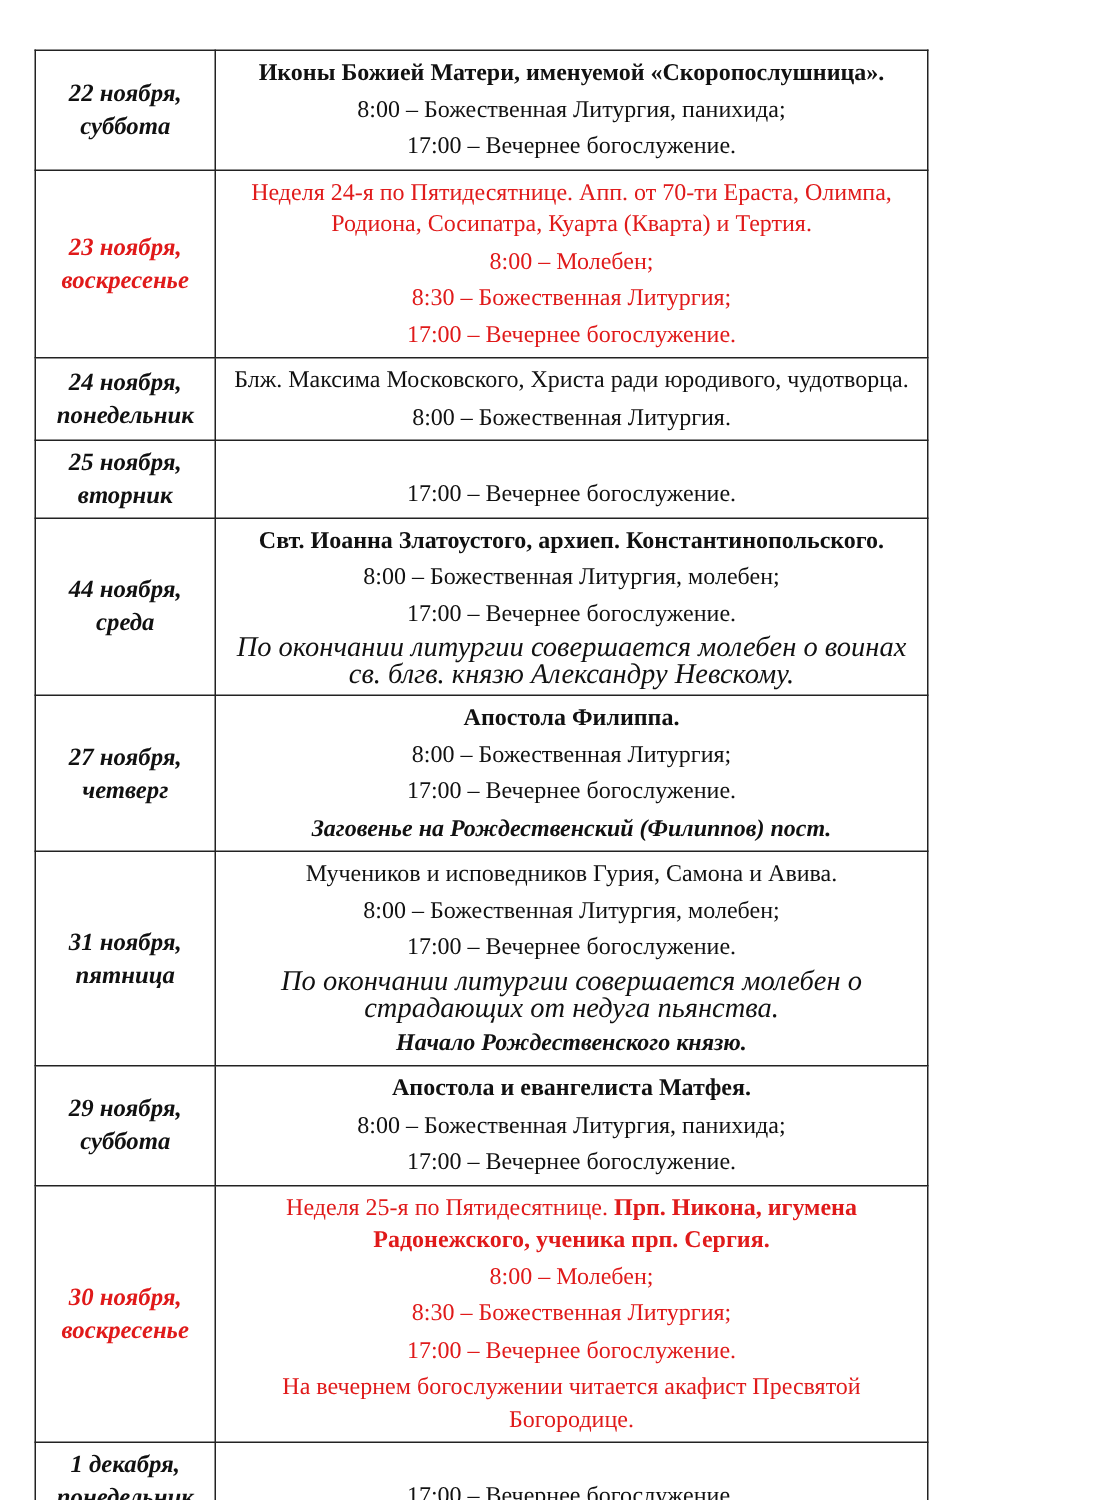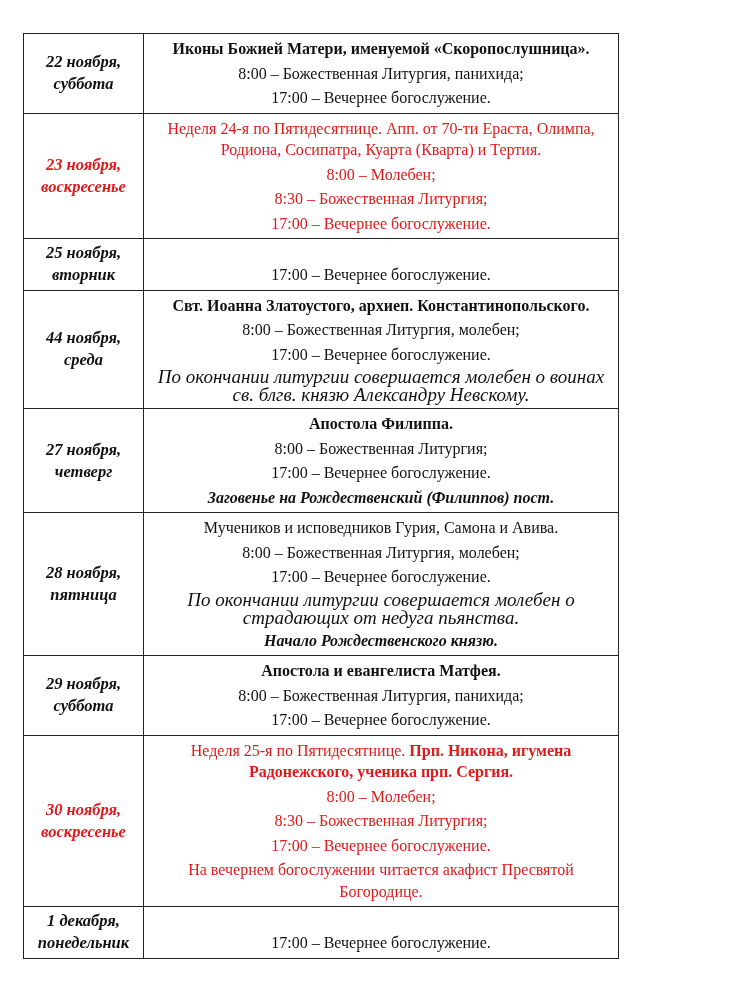--- a/index.html
+++ b/index.html
@@ -78,20 +78,30 @@
           <div>воскресенье</div>
         </td>
         <td class="content-cell">
           <p class="line t-plain">Неделя 24-я по Пятидесятнице. Апп. от 70-ти Ераста, Олимпа, Родиона, Сосипатра, Куарта (Кварта) и Тертия.</p>
           <p class="line t-italic">8:00 – Молебен;</p>
           <p class="line t-italic">8:30 – Божественная Литургия;</p>
           <p class="line t-italic">17:00 – Вечернее богослужение.</p>
         </td>
       </tr>
 
+      <tr style="height:55px">
+        <td class="date-cell">
+          <div>24 ноября,</div>
+          <div>понедельник</div>
+        </td>
+        <td class="content-cell">
+          <p class="line t-plain">Блж. Максима Московского, Христа ради юродивого, чудотворца.</p>
+          <p class="line t-italic">8:00 – Божественная Литургия.</p>
+        </td>
+      </tr>
 
       <tr style="height:49px">
         <td class="date-cell">
           <div>25 ноября,</div>
           <div>вторник</div>
         </td>
         <td class="content-cell">
           <div class="spacer-line"></div>
           <p class="line t-italic">17:00 – Вечернее богослужение.</p>
         </td>
@@ -118,21 +128,21 @@
         <td class="content-cell">
           <p class="line t-bold">Апостола Филиппа.</p>
           <p class="line t-italic">8:00 – Божественная Литургия;</p>
           <p class="line t-italic">17:00 – Вечернее богослужение.</p>
           <p class="line t-bolditalic">Заговенье на Рождественский (Филиппов) пост.</p>
         </td>
       </tr>
 
       <tr style="height:106px">
         <td class="date-cell">
-          <div>28 ноября,</div>
+          <div>31 ноября,</div>
           <div>пятница</div>
         </td>
         <td class="content-cell">
           <p class="line t-plain">Мучеников и исповедников Гурия, Самона и Авива.</p>
           <p class="line t-italic">8:00 – Божественная Литургия, молебен;</p>
           <p class="line t-italic">17:00 – Вечернее богослужение.</p>
           <p class="line t-small">По окончании литургии совершается молебен о страдающих от недуга пьянства.</p>
           <p class="line t-bolditalic">Начало Рождественского князю.</p>
         </td>
       </tr>

